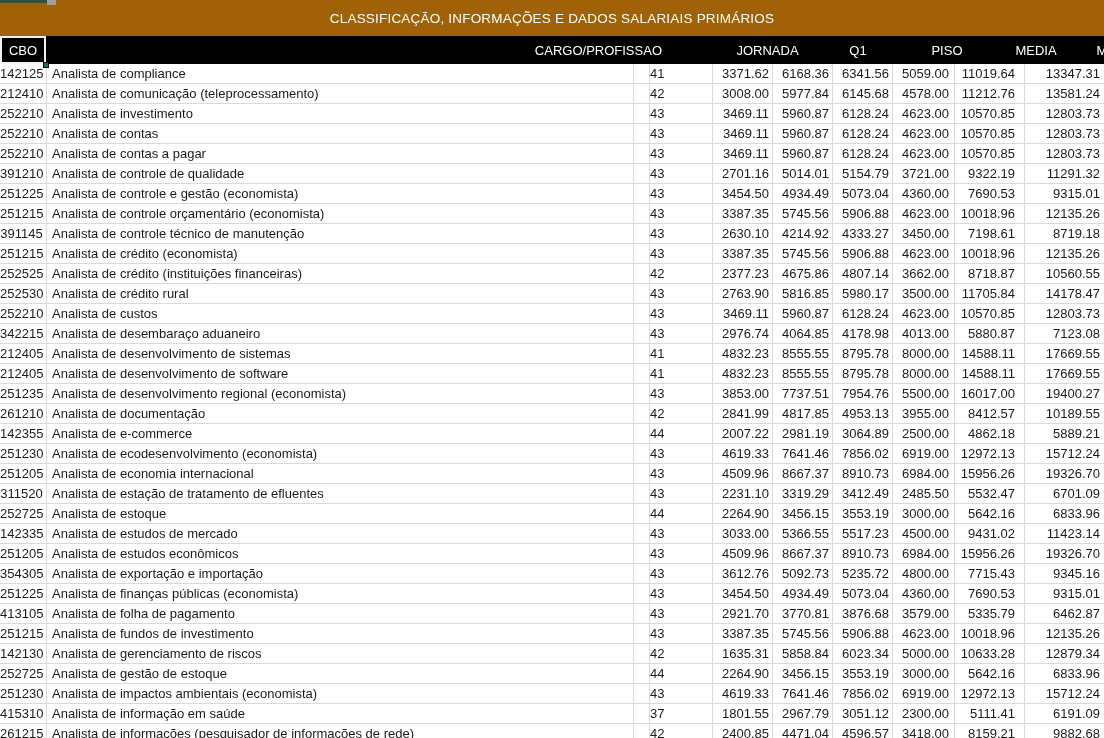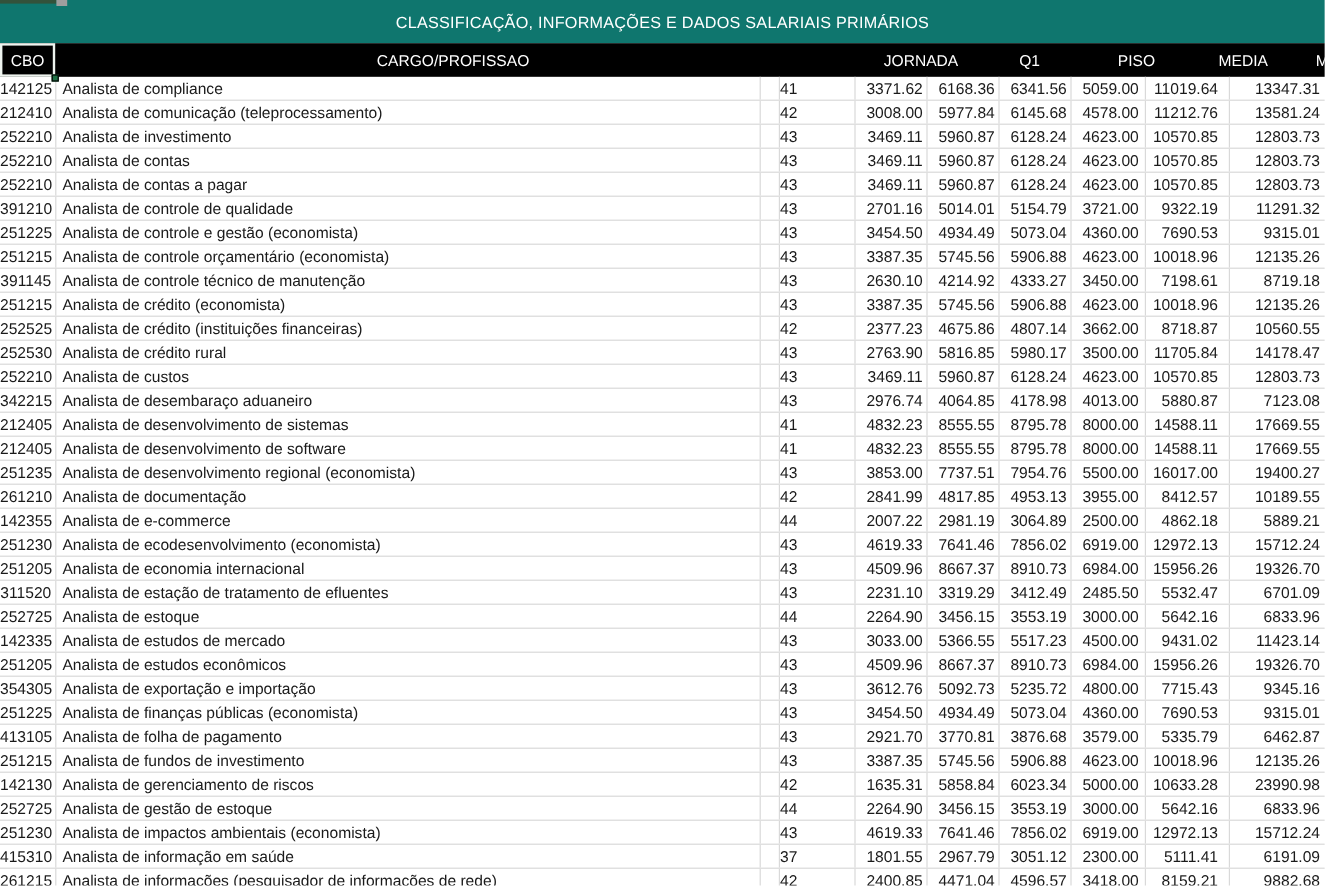--- a/index.html
+++ b/index.html
@@ -5,21 +5,21 @@
   * { box-sizing: border-box; margin: 0; padding: 0; }
   html, body { width: 1104px; height: 738px; overflow: hidden; }
   body {
     position: relative;
     background: #ffffff;
     font-family: "Liberation Sans", sans-serif;
     color: #1a1a1a;
   }
   .titlebar {
     height: 36px;
-    background: #0f766e;
+    background: #a16207;
     color: #ffffff;
     display: flex;
     align-items: center;
     justify-content: center;
     font-size: 13.5px;
     letter-spacing: 0.2px;
   }
   .grid {
     display: grid;
     grid-template-columns: 46px 587px 16px 63px 60px 60px 60px 62px 70px 80px;
@@ -31,21 +31,21 @@
     gap: 29px;
   }
   .header .cell {
     display: flex;
     align-items: center;
     justify-content: center;
     font-size: 13px;
     white-space: nowrap;
     overflow: visible;
   }
-  .header .c-cargo { justify-content: center; padding-left: 18px; }
+  .header .c-cargo { justify-content: flex-end; padding-left: 18px; }
   .header .c-cbo { position: relative; }
   .sel-border {
     position: absolute;
     inset: 0;
     border: 2px solid #eef4ef;
     pointer-events: none;
   }
   .fill-handle {
     position: absolute;
     right: -3px;
@@ -481,21 +481,21 @@
     <div class="grid row">
       <div class="cell c-cbo">142130</div>
       <div class="cell c-cargo">Analista de gerenciamento de riscos</div>
       <div class="cell c-spacer"></div>
       <div class="cell c-jornada">42</div>
       <div class="cell c-q1">1635.31</div>
       <div class="cell c-piso">5858.84</div>
       <div class="cell c-media">6023.34</div>
       <div class="cell c-mediana">5000.00</div>
       <div class="cell c-q3">10633.28</div>
-      <div class="cell c-teto">23990.98</div>
+      <div class="cell c-teto">12879.34</div>
     </div>
     <div class="grid row">
       <div class="cell c-cbo">252725</div>
       <div class="cell c-cargo">Analista de gestão de estoque</div>
       <div class="cell c-spacer"></div>
       <div class="cell c-jornada">44</div>
       <div class="cell c-q1">2264.90</div>
       <div class="cell c-piso">3456.15</div>
       <div class="cell c-media">3553.19</div>
       <div class="cell c-mediana">3000.00</div>

